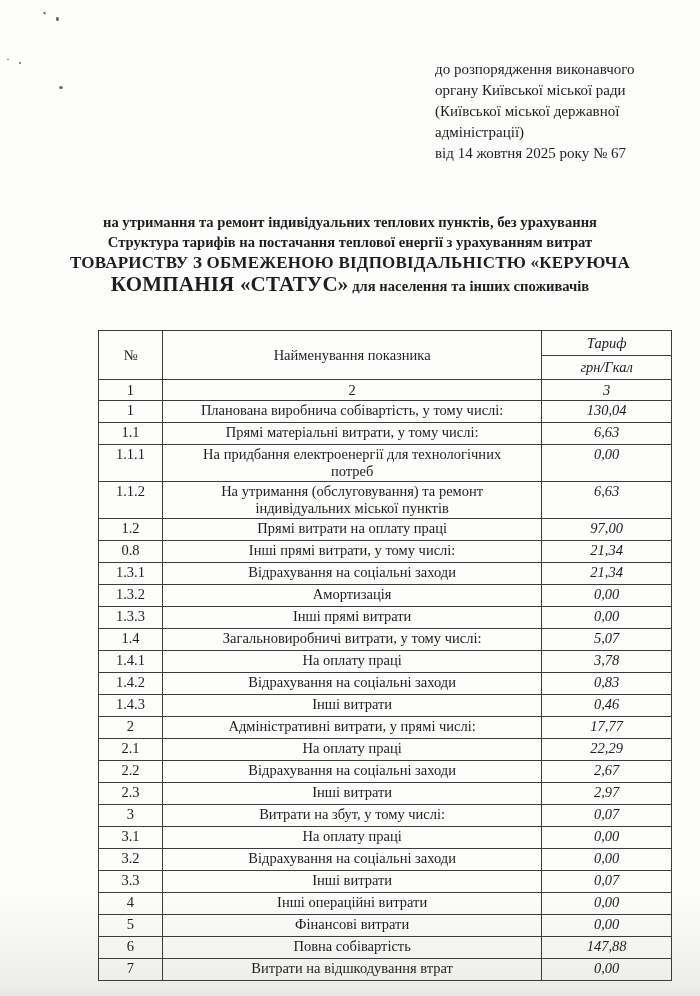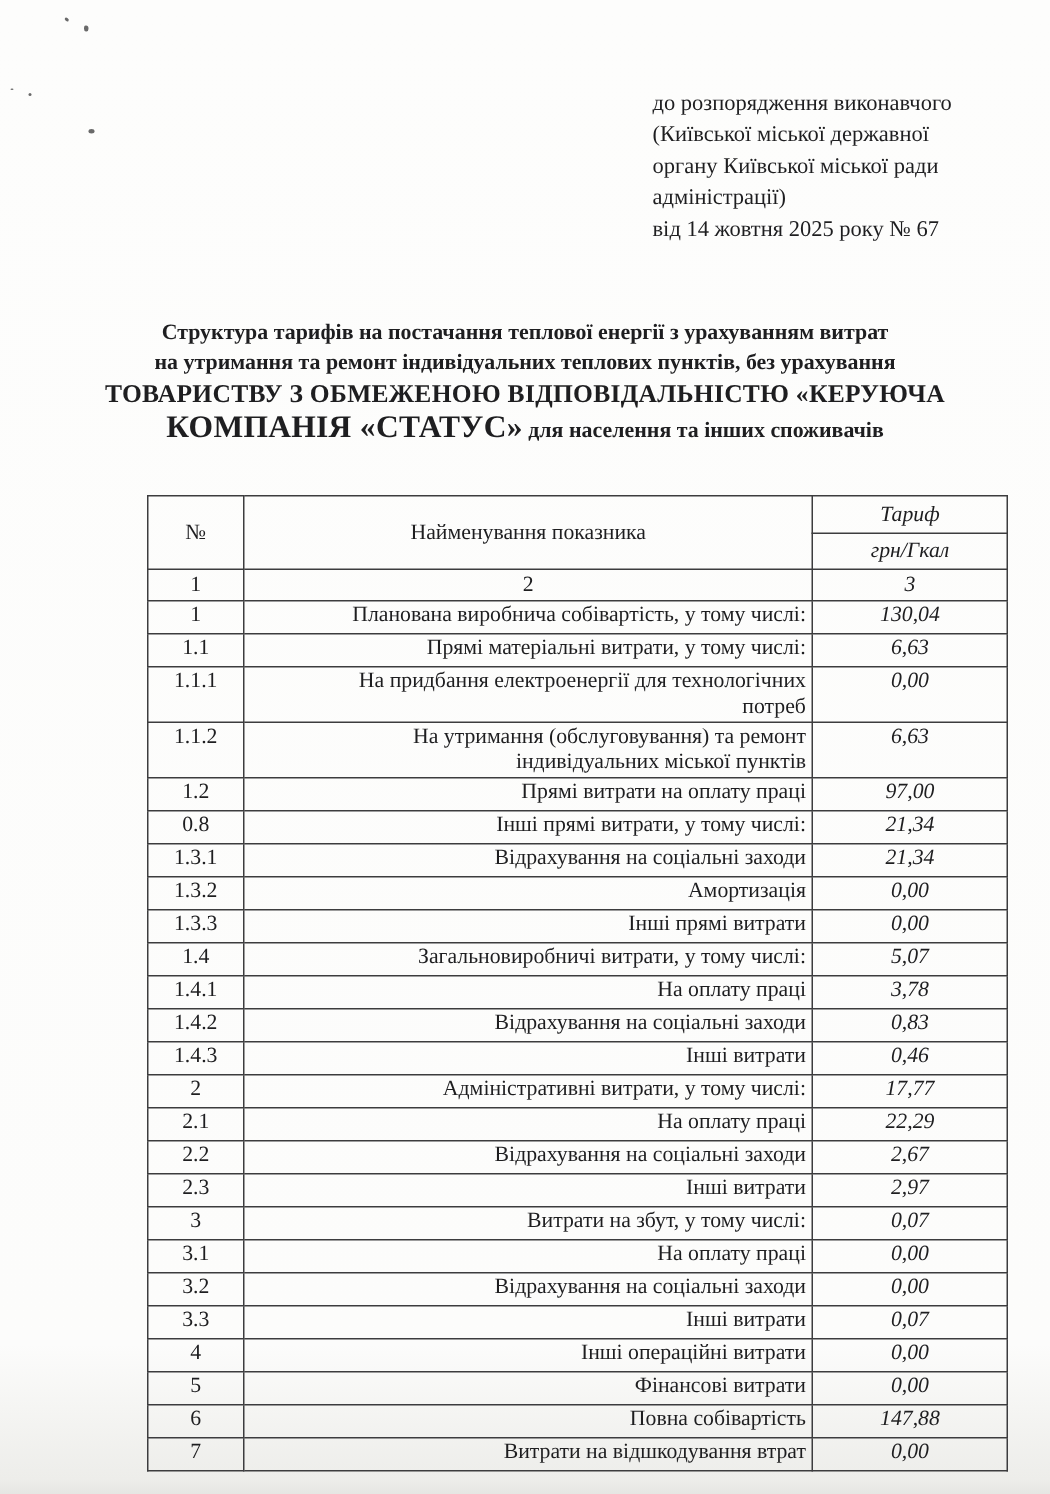--- a/index.html
+++ b/index.html
@@ -36,50 +36,50 @@
     position:absolute;left:98px;top:330px;
     width:574px;border-collapse:collapse;
     font-size:14.5px;line-height:17px;
   }
   table.tariff td{
     border:1px solid #3c3c3e;
     padding:1px 4px;
     vertical-align:top;
   }
   td.num{width:57px;text-align:center;}
-  td.name{width:390px;text-align:right;padding-left:8px;white-space:pre-line;}
+  td.name{width:390px;text-align:center;padding-left:8px;white-space:pre-line;}
   td.val{width:127px;text-align:center;font-style:italic;}
   tr.hdr td{text-align:center;vertical-align:middle;}
   tr.hdr td.h-tariff{height:22px;}
   tr.hdr2 td{height:21px;text-align:center;vertical-align:middle;}
   tr.numline td{height:18px;text-align:center;vertical-align:middle;line-height:16px;}
   tbody td{height:19px;}
 </style>
 </head>
 <body>
 
 <div class="page">
 
   <span class="speck s1"></span>
   <span class="speck s2"></span>
   <span class="speck s3"></span>
   <span class="speck s4"></span>
   <span class="speck s5"></span>
 
   <div class="header-block">
     <div>до розпорядження виконавчого</div>
+    <div>органу Київської міської ради</div>
     <div>(Київської міської державної</div>
-    <div>органу Київської міської ради</div>
     <div>адміністрації)</div>
     <div>від 14 жовтня 2025 року № 67</div>
   </div>
 
   <div class="title-block">
+    <div>на утримання та ремонт індивідуальних теплових пунктів, без урахування</div>
     <div>Структура тарифів на постачання теплової енергії з урахуванням витрат</div>
-    <div>на утримання та ремонт індивідуальних теплових пунктів, без урахування</div>
     <div class="caps-line">ТОВАРИСТВУ З ОБМЕЖЕНОЮ ВІДПОВІДАЛЬНІСТЮ «КЕРУЮЧА</div>
     <div><span class="caps">КОМПАНІЯ «СТАТУС»</span><span> для населення та інших споживачів</span></div>
   </div>
 
   <table class="tariff">
     <thead>
       <tr class="hdr">
         <td class="num" rowspan="2">№</td>
         <td class="name" rowspan="2" style="text-align:center;">Найменування показника</td>
         <td class="val h-tariff">Тариф</td>
@@ -156,21 +156,21 @@
       <td class="name">Відрахування на соціальні заходи</td>
       <td class="val">0,83</td>
     </tr>
         <tr>
       <td class="num">1.4.3</td>
       <td class="name">Інші витрати</td>
       <td class="val">0,46</td>
     </tr>
         <tr>
       <td class="num">2</td>
-      <td class="name">Адміністративні витрати, у тому числі:</td>
+      <td class="name">Адміністративні витрати, у прямі числі:</td>
       <td class="val">17,77</td>
     </tr>
         <tr>
       <td class="num">2.1</td>
       <td class="name">На оплату праці</td>
       <td class="val">22,29</td>
     </tr>
         <tr>
       <td class="num">2.2</td>
       <td class="name">Відрахування на соціальні заходи</td>

